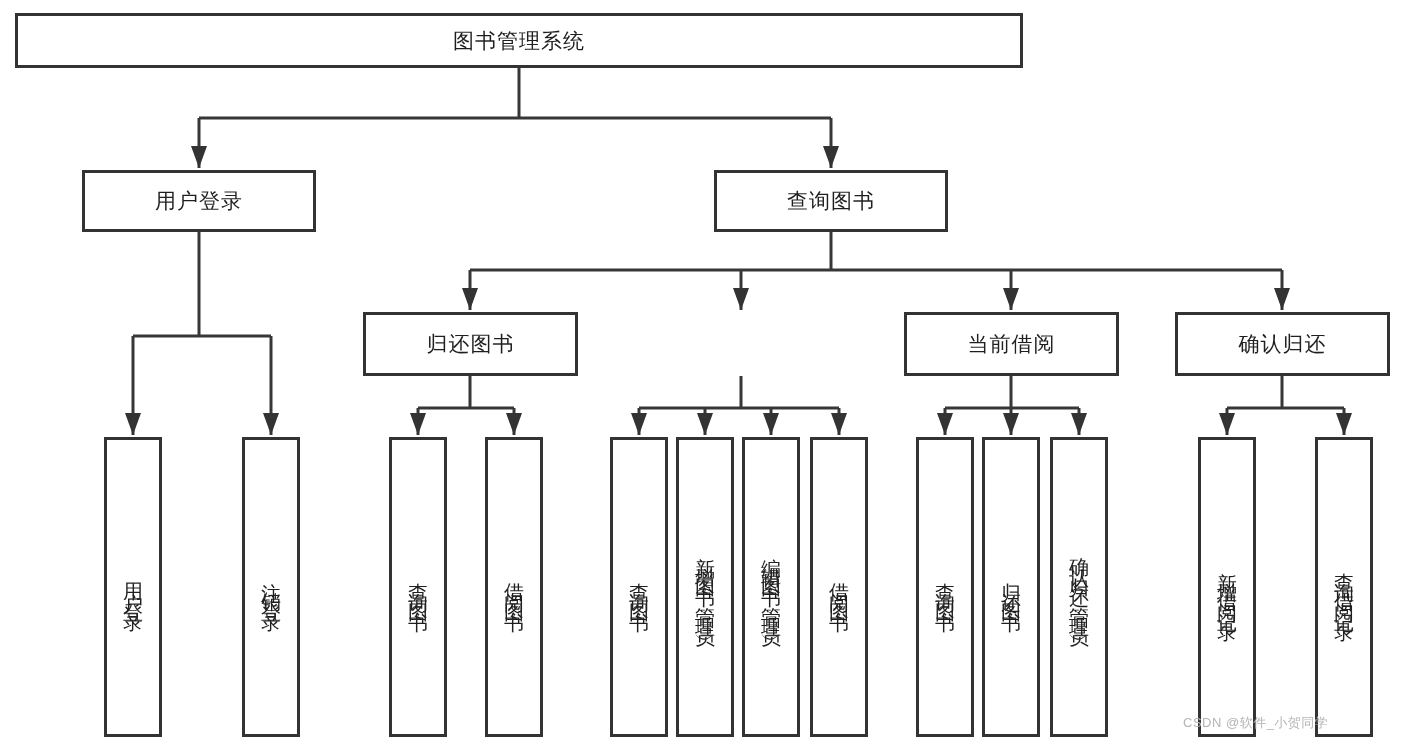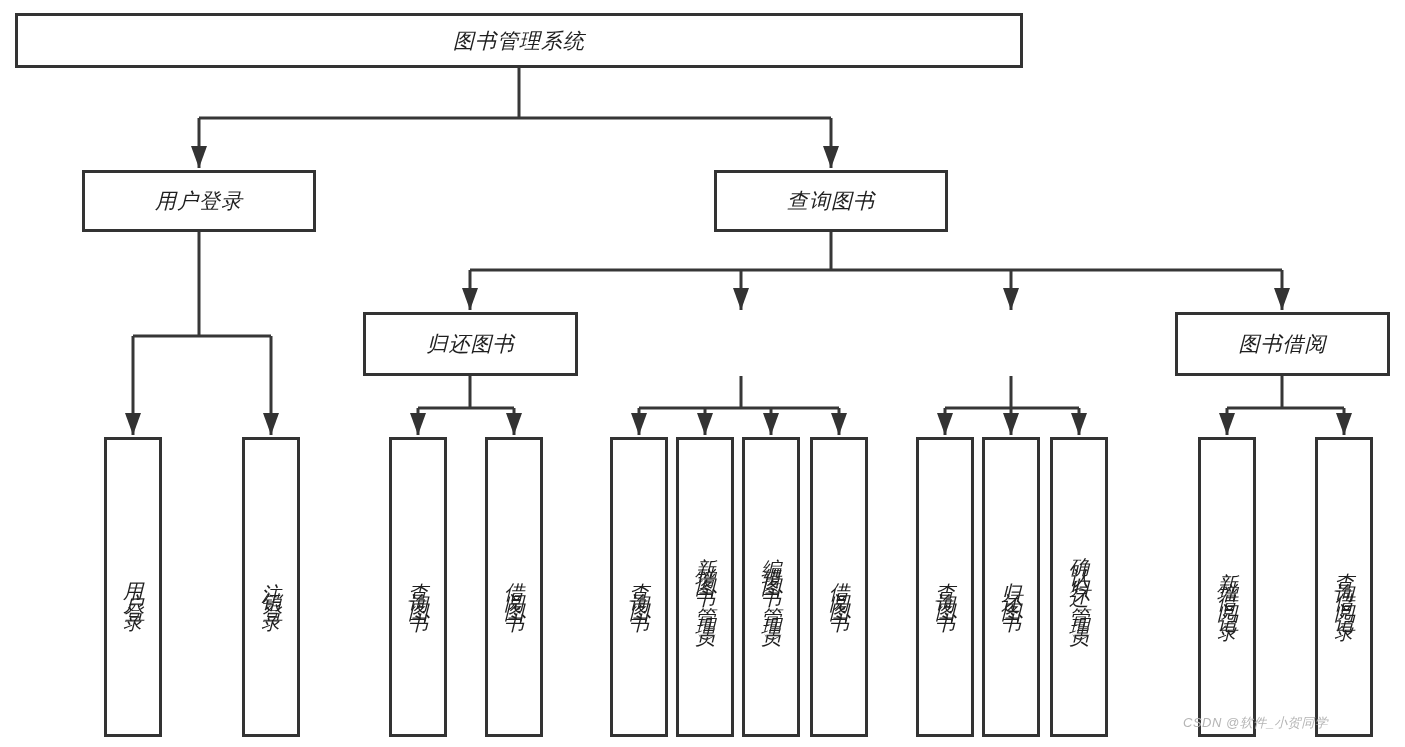--- a/index.html
+++ b/index.html
@@ -1,17 +1,17 @@
 <!DOCTYPE html>
 <html><head>
 <meta charset="utf-8">
 <style>
   html,body{margin:0;padding:0;background:#ffffff;}
   body{font-family:"Liberation Sans","DejaVu Sans",sans-serif;}
-  .stage{position:relative;width:1405px;height:747px;background:#ffffff;overflow:hidden;font-style:italic;}
+  .stage{position:relative;width:1405px;height:747px;background:#ffffff;overflow:hidden;}
   svg.wires{position:absolute;left:0;top:0;display:block;}
   .node{
     position:absolute;box-sizing:border-box;background:#ffffff;
     border:3px solid #333333;display:flex;align-items:center;justify-content:center;
     color:#1f1f1f;
   }
   .h{font-size:21px;letter-spacing:1px;white-space:nowrap;}
   .v .vt{
     writing-mode:vertical-rl;text-orientation:mixed;
     font-size:20px;letter-spacing:10px;line-height:1.15;
@@ -69,22 +69,25 @@
   <div class="node h" style="left:82px;top:170px;width:234px;height:62px">
     <span>用户登录</span>
   </div>
   <div class="node h" style="left:714px;top:170px;width:234px;height:62px">
     <span>查询图书</span>
   </div>
 
   <div class="node h" style="left:363px;top:312px;width:215px;height:64px">
     <span>归还图书</span>
   </div>
+  <div class="node h" style="left:904px;top:312px;width:215px;height:64px">
+    <span>当前借阅</span>
+  </div>
   <div class="node h" style="left:1175px;top:312px;width:215px;height:64px">
-    <span>图书借阅</span>
+    <span>确认归还</span>
   </div>
 
   <div class="node v" style="left:104px;top:437px;width:58px;height:300px">
     <span class="vt">用户登录</span>
   </div>
   <div class="node v" style="left:242px;top:437px;width:58px;height:300px">
     <span class="vt">注销登录</span>
   </div>
 
   <div class="node v" style="left:389px;top:437px;width:58px;height:300px">

